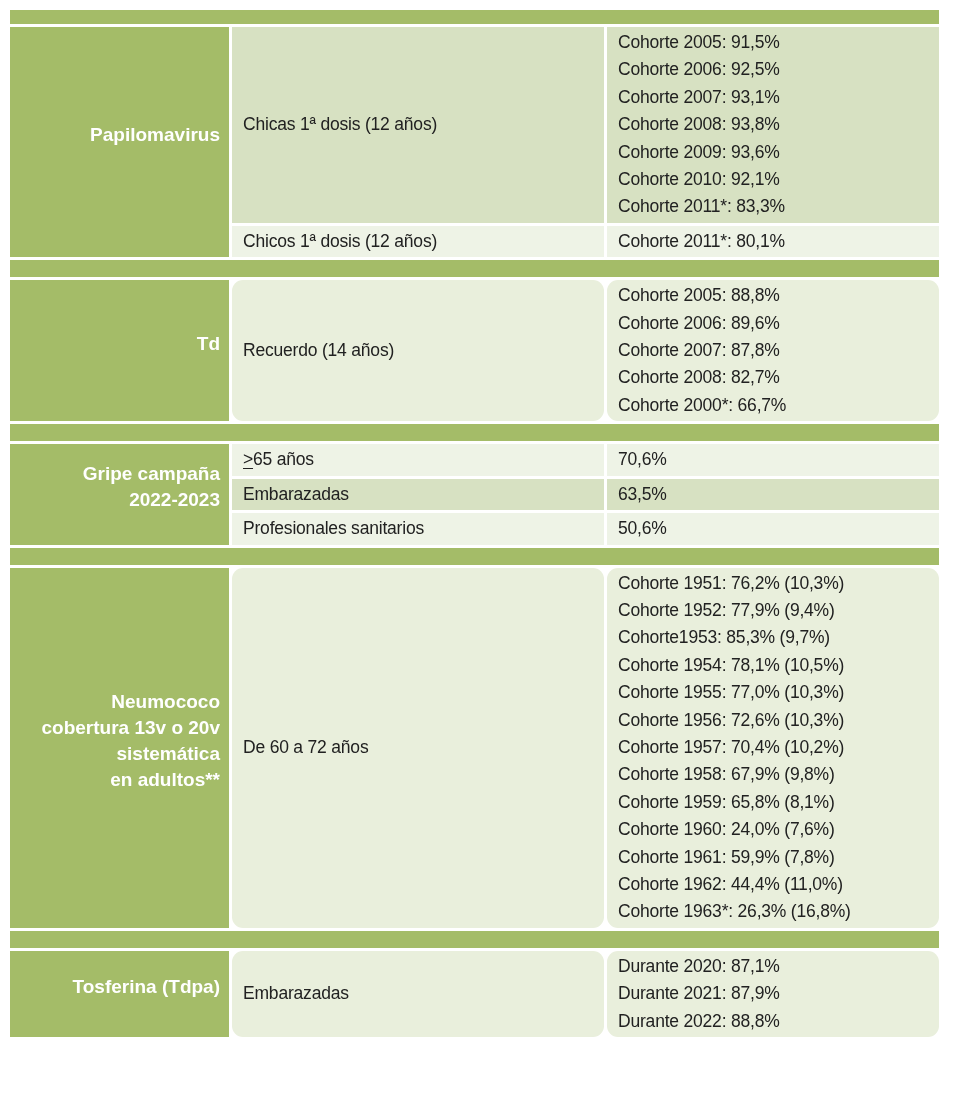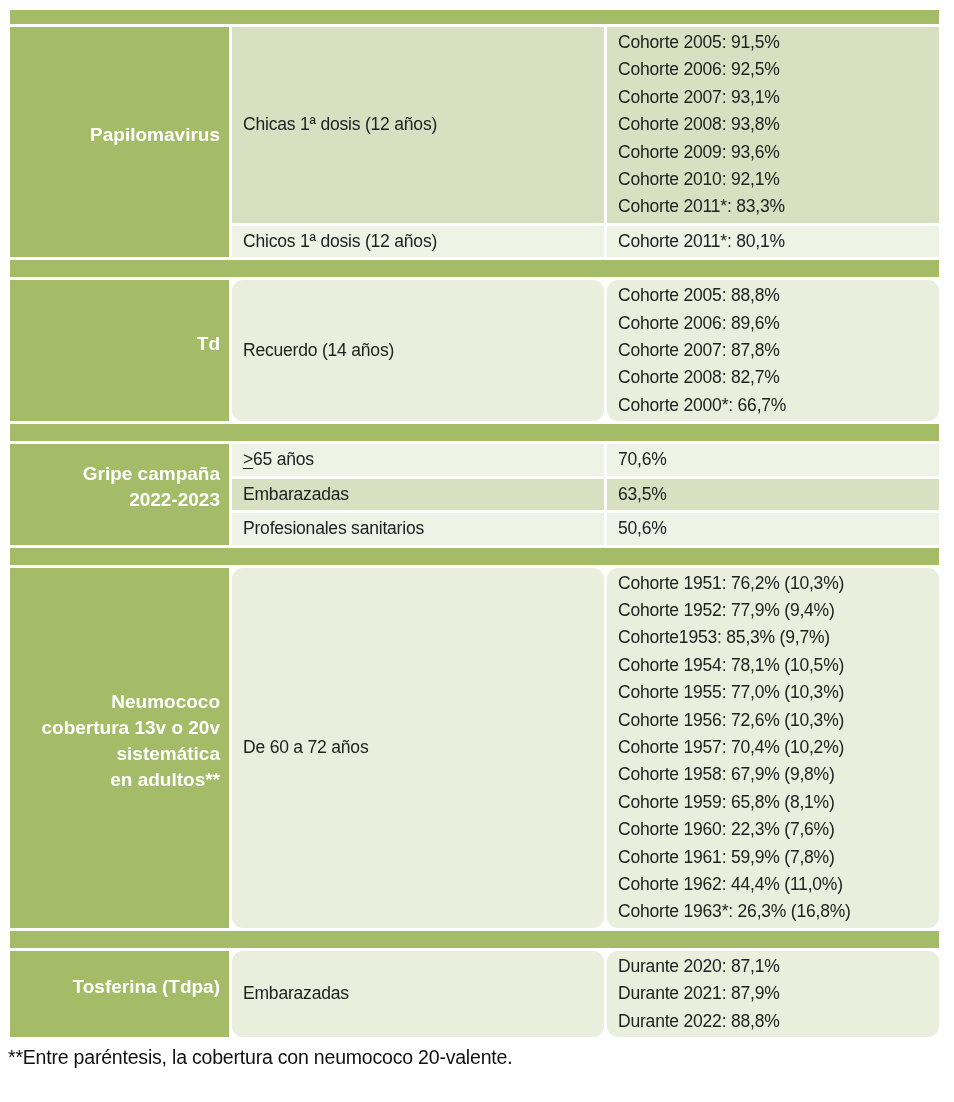--- a/index.html
+++ b/index.html
@@ -155,21 +155,21 @@
       <td class="cell soft vals">
             <div class="line">Cohorte 1951: 76,2% (10,3%)</div>
             <div class="line">Cohorte 1952: 77,9% (9,4%)</div>
             <div class="line">Cohorte1953: 85,3% (9,7%)</div>
             <div class="line">Cohorte 1954: 78,1% (10,5%)</div>
             <div class="line">Cohorte 1955: 77,0% (10,3%)</div>
             <div class="line">Cohorte 1956: 72,6% (10,3%)</div>
             <div class="line">Cohorte 1957: 70,4% (10,2%)</div>
             <div class="line">Cohorte 1958: 67,9% (9,8%)</div>
             <div class="line">Cohorte 1959: 65,8% (8,1%)</div>
-            <div class="line">Cohorte 1960: 22,3% (7,6%)</div>
+            <div class="line">Cohorte 1960: 24,0% (7,6%)</div>
             <div class="line">Cohorte 1961: 59,9% (7,8%)</div>
             <div class="line">Cohorte 1962: 44,4% (11,0%)</div>
             <div class="line">Cohorte 1963*: 26,3% (16,8%)</div>
           </td>
     </tr>
 
     <tr class="bar">
       <td colspan="3"></td>
     </tr>
 
@@ -181,15 +181,14 @@
       <td class="cell soft vals">
             <div class="line">Durante 2020: 87,1%</div>
             <div class="line">Durante 2021: 87,9%</div>
             <div class="line">Durante 2022: 88,8%</div>
           </td>
     </tr>
   </tbody>
     </table>
 
   <div class="foot">
-    <div>**Entre paréntesis, la cobertura con neumococo 20-valente.</div>
   </div>
 </div>
 
 </body></html>

